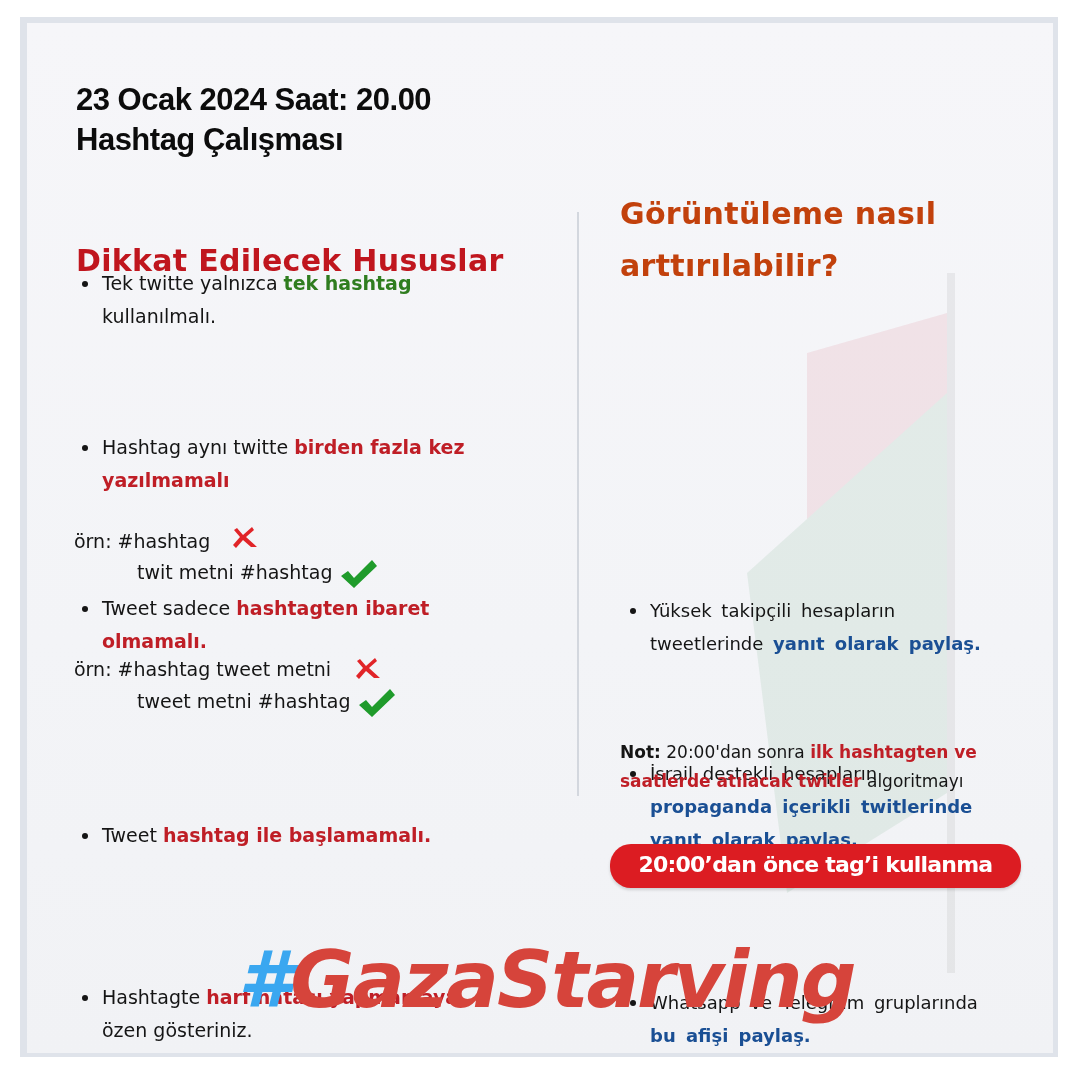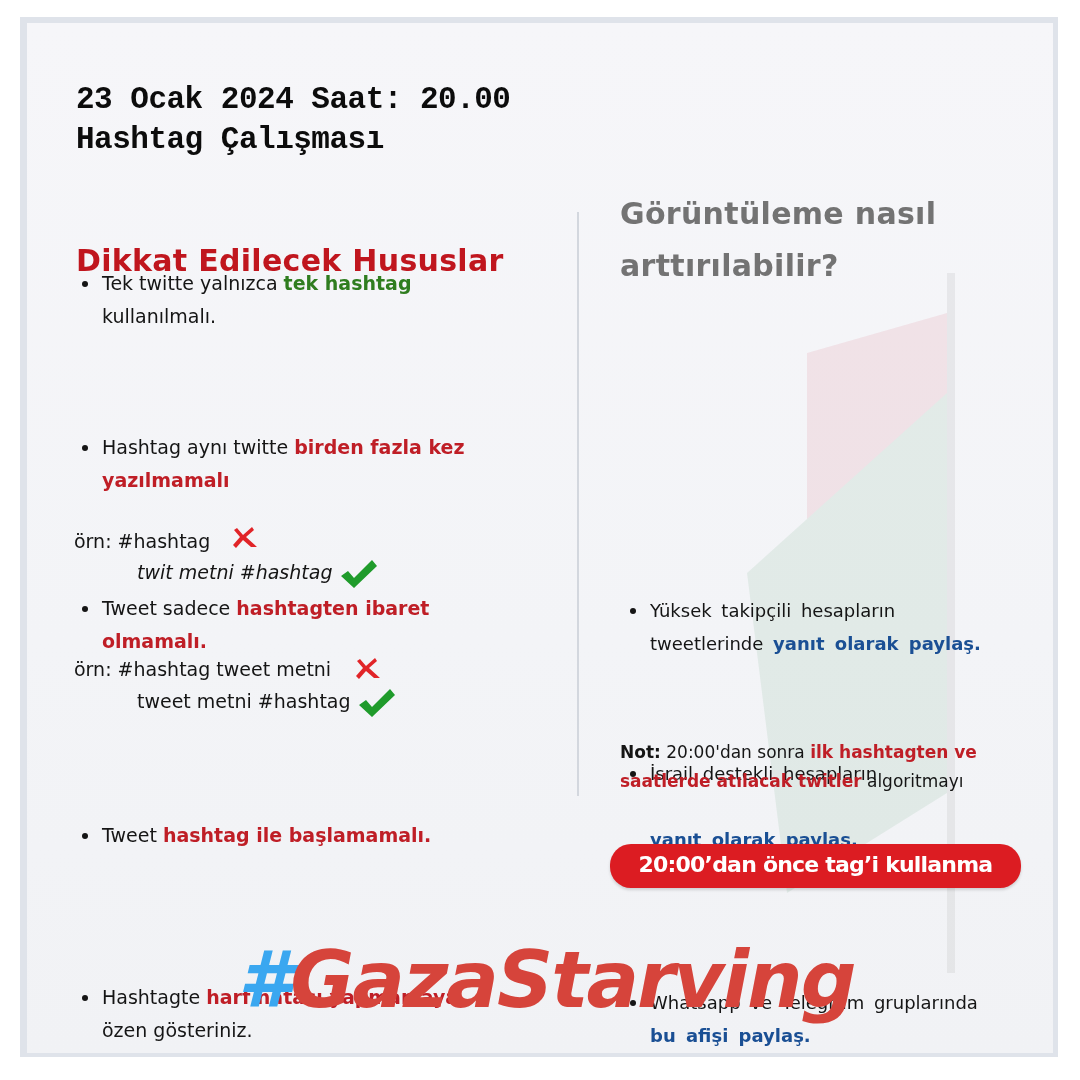--- a/index.html
+++ b/index.html
@@ -16,28 +16,28 @@
     background:linear-gradient(180deg,#f6f6f9 0%,#f3f4f7 60%,#f1f2f5 100%);
     overflow:hidden;
   }
   
   .bg-flag {
     position:absolute; left:720px; top:250px; width:260px; height:700px;
     opacity:0.08;
   }
   .abs { position:absolute; }
   .title {
-    font-family:Liberation Mono, monospace; font-weight:bold; color:#0c0c0c;
+    font-family:Liberation Sans, sans-serif; font-weight:bold; color:#0c0c0c;
     font-size:31px; line-height:40px; letter-spacing:-0.5px;
   }
   .h-left {
     font-weight:bold; color:#c0161e; font-size:30px; letter-spacing:0.3px;margin-top:45px;
   }
   .h-right {
-    font-weight:bold; color:#737373; font-size:30px; line-height:52px; letter-spacing:0.3px;
+    font-weight:bold; color:#c2410c; font-size:30px; line-height:52px; letter-spacing:0.3px;
   }
   .txt { font-size:19px; line-height:33px; color:#151515; }
   .red { color:#bf1e26; font-weight:bold;margin-top:16px; }
   .green { color:#2f7d1f; font-weight:bold; }
   .blue { color:#1a4f94; font-weight:bold; }
   .bullet { position:relative; padding-left:26px; }
   .bullet::before {
     content:""; position:absolute; left:6px; top:14px; width:6px; height:6px;
     border-radius:50%; background:#151515;
   }
@@ -89,21 +89,21 @@
 <div class="abs txt bullet" style="left:76px;top:460px;">
   <span>Tweet sadece </span><span class="red">hashtagten ibaret</span><br>
   <span class="red">olmamalı.</span>
 </div>
 <div class="abs txt" style="left:74px;top:525px;">
   <span>örn: #hashtag</span>
   <svg class="icon" style="margin-left:14px;margin-top:-10px;" width="30" height="26" viewBox="0 0 30 26">
     <path d="M7 3 L13 10 L22 2 L24 5 L16 12 L27 22 L21 22 L13 15 L6 23 L3 20 L10 12 L4 5 Z" fill="#e12428"></path>
   </svg>
 </div>
-<div class="abs txt" style="left:137px;top:556px;font-style:italic;">
+<div class="abs txt" style="left:137px;top:556px;">
   <span>twit metni #hashtag</span>
   <svg class="icon" width="40" height="32" viewBox="0 0 40 32">
     <path d="M2 18 L9 13 L15 20 L33 2 L38 8 L15 30 Z" fill="#1f9b2b"></path>
   </svg>
 </div>
 
 <div class="abs txt bullet" style="left:76px;top:621px;">
   <span>Tweet </span><span class="red">hashtag ile başlamamalı.</span>
 </div>
 <div class="abs txt" style="left:74px;top:653px;">
@@ -131,21 +131,21 @@
   <span>arttırılabilir?</span>
 </div>
 
 <div class="abs rtxt bullet" style="left:624px;top:297px;">
   <span>Yüksek takipçili hesapların</span><br>
   <span>tweetlerinde </span><span class="blue">yanıt olarak paylaş.</span>
 </div>
 
 <div class="abs rtxt bullet" style="left:624px;top:394px;">
   <span>İsrail destekli hesapların</span><br>
-  <br>
+  <span class="blue">propaganda içerikli twitlerinde</span><br>
   <span class="blue">yanıt olarak paylaş.</span>
 </div>
 
 <div class="abs rtxt bullet" style="left:624px;top:524px;">
   <span>Whatsapp ve Telegram gruplarında</span><br>
   <span class="blue">bu afişi paylaş.</span>
 </div>
 
 <div class="abs" style="left:620px;top:738px;font-size:17px;line-height:29px;color:#151515;">
   <span style="font-weight:bold;">Not:</span><span> 20:00'dan sonra </span><span class="red">ilk hashtagten ve</span><br>

